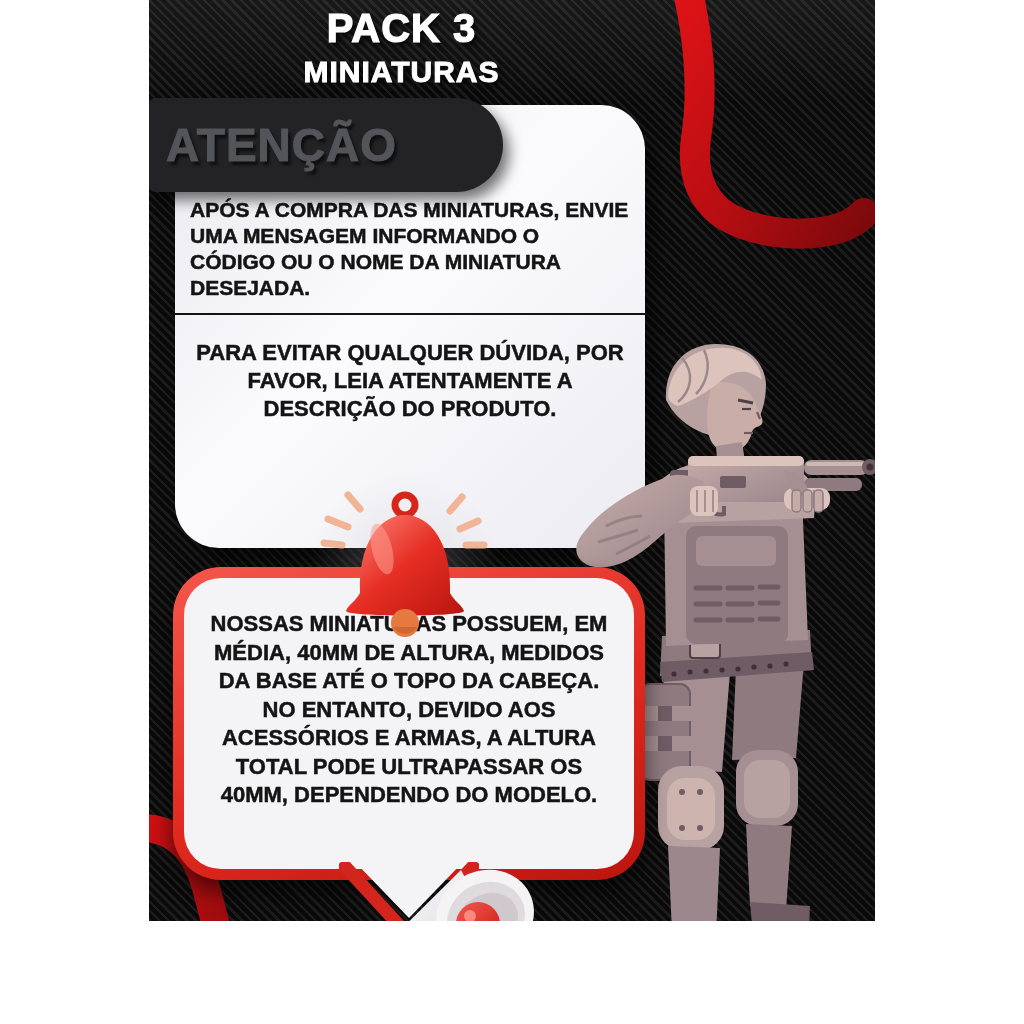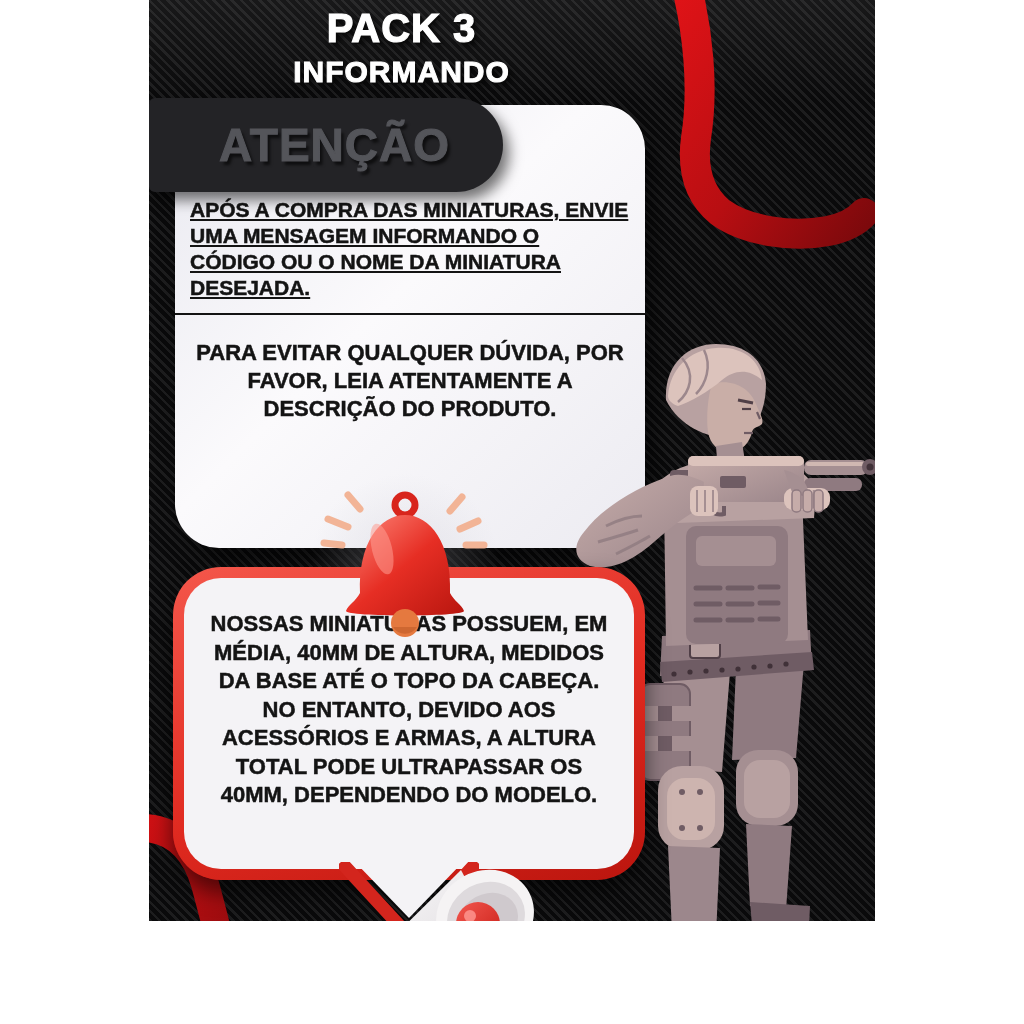--- a/index.html
+++ b/index.html
@@ -12,30 +12,30 @@
   .abs{position:absolute;}
   
   .title-block{left:0;top:6px;width:505px;text-align:center;color:#ffffff;}
   .title-line1{font-size:40px;font-weight:bold;letter-spacing:1px;-webkit-text-stroke:1.2px #fff;
       text-shadow:2px 2px 0 #0a0a0a,4px 4px 6px rgba(0,0,0,.75);}
   .title-line2{font-size:30px;font-weight:bold;letter-spacing:1px;margin-top:4px;-webkit-text-stroke:1px #fff;
       text-shadow:2px 2px 0 #0a0a0a,4px 4px 6px rgba(0,0,0,.75);}
   
   .attention-box{left:0;top:98px;width:354px;height:94px;background:#232326;
       border-radius:6px 48px 48px 6px;box-shadow:6px 8px 14px rgba(0,0,0,.55);
-      display:flex;align-items:center;padding-left:17px;box-sizing:border-box;z-index:4;justify-content:center;}
+      display:flex;align-items:center;padding-left:17px;box-sizing:border-box;z-index:4;}
   .attention-text{font-size:46px;font-weight:bold;color:#54555a;letter-spacing:1px;
       -webkit-text-stroke:1px #54555a;text-shadow:3px 4px 3px rgba(0,0,0,.6);}
   
   .info-card{left:26px;top:105px;width:470px;height:443px;border-radius:44px;
       background:linear-gradient(135deg,#e9e9f0 0%,#fbfafc 45%,#ecebf1 100%);
       box-shadow:8px 10px 22px rgba(0,0,0,.6);z-index:3;box-sizing:border-box;
       padding:92px 15px 0 15px;color:#141414;}
   .card-p{font-size:21px;line-height:26px;font-weight:bold;-webkit-text-stroke:.5px #141414;margin:0;}
-  .card-p1{text-align:left;text-decoration:underline;}
+  .card-p1{text-align:left;}
   .card-divider{border:none;border-top:2.5px solid #131313;margin:12px -15px 14px -15px;}
   .card-p2,.card-p3{text-align:center;font-size:22px;line-height:28px;}
   .card-p3{margin-top:24px;}
   
   .bubble{left:24px;top:567px;width:472px;height:313px;border-radius:48px;
       background:linear-gradient(160deg,#f4574b 0%,#e02a20 55%,#bb150e 100%);
       box-shadow:0 12px 22px rgba(0,0,0,.55);z-index:6;}
   .bubble-inner{position:absolute;left:11px;top:11px;right:11px;bottom:11px;border-radius:37px;
       background:#f4f3f6;display:flex;align-items:flex-start;justify-content:center;
       padding:32px 16px 0 16px;box-sizing:border-box;}
@@ -71,21 +71,21 @@
         <linearGradient id="ropeG2" x1="0" y1="0" x2="1" y2="1">
           <stop offset="0" stop-color="#d01114"></stop>
             <stop offset="1" stop-color="#7c090c"></stop>
         </linearGradient>
       </defs>
       <path d="M-8,30 C26,30 46,52 56,86 C66,122 74,158 84,190 C90,208 98,220 108,230" stroke="url(#ropeG2)" stroke-width="28" fill="none" stroke-linecap="round"></path>
     </svg>
 
     <div class="abs title-block">
       <div class="title-line1">PACK 3</div>
-      <div class="title-line2">INFORMANDO</div>
+      <div class="title-line2">MINIATURAS</div>
     </div>
 
     <div class="abs info-card">
       <p class="card-p card-p1">APÓS A COMPRA DAS MINIATURAS, ENVIE UMA MENSAGEM INFORMANDO O CÓDIGO OU O NOME DA MINIATURA DESEJADA.</p>
       <hr class="card-divider">
       <p class="card-p card-p3">PARA EVITAR QUALQUER DÚVIDA, POR FAVOR, LEIA ATENTAMENTE A DESCRIÇÃO DO PRODUTO.</p>
     </div>
 
     <div class="abs attention-box">
       <span class="attention-text">ATENÇÃO</span>

